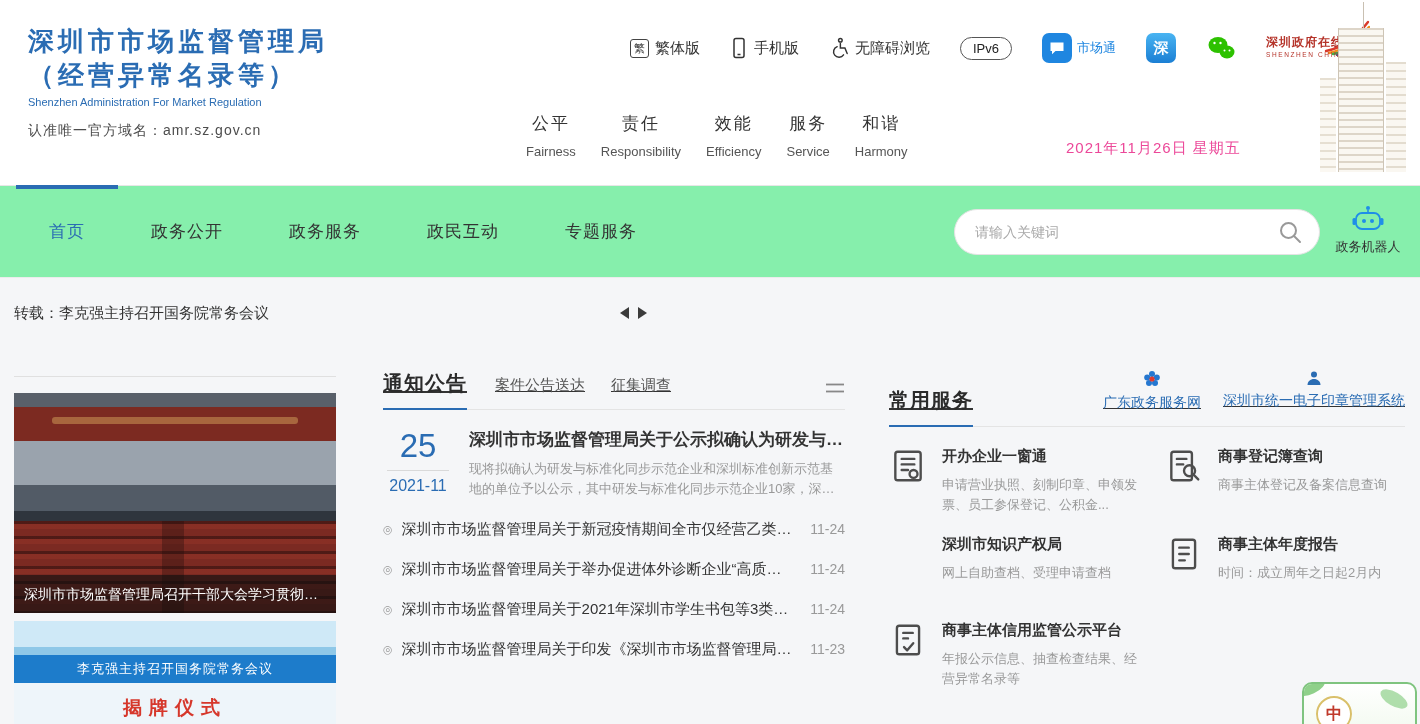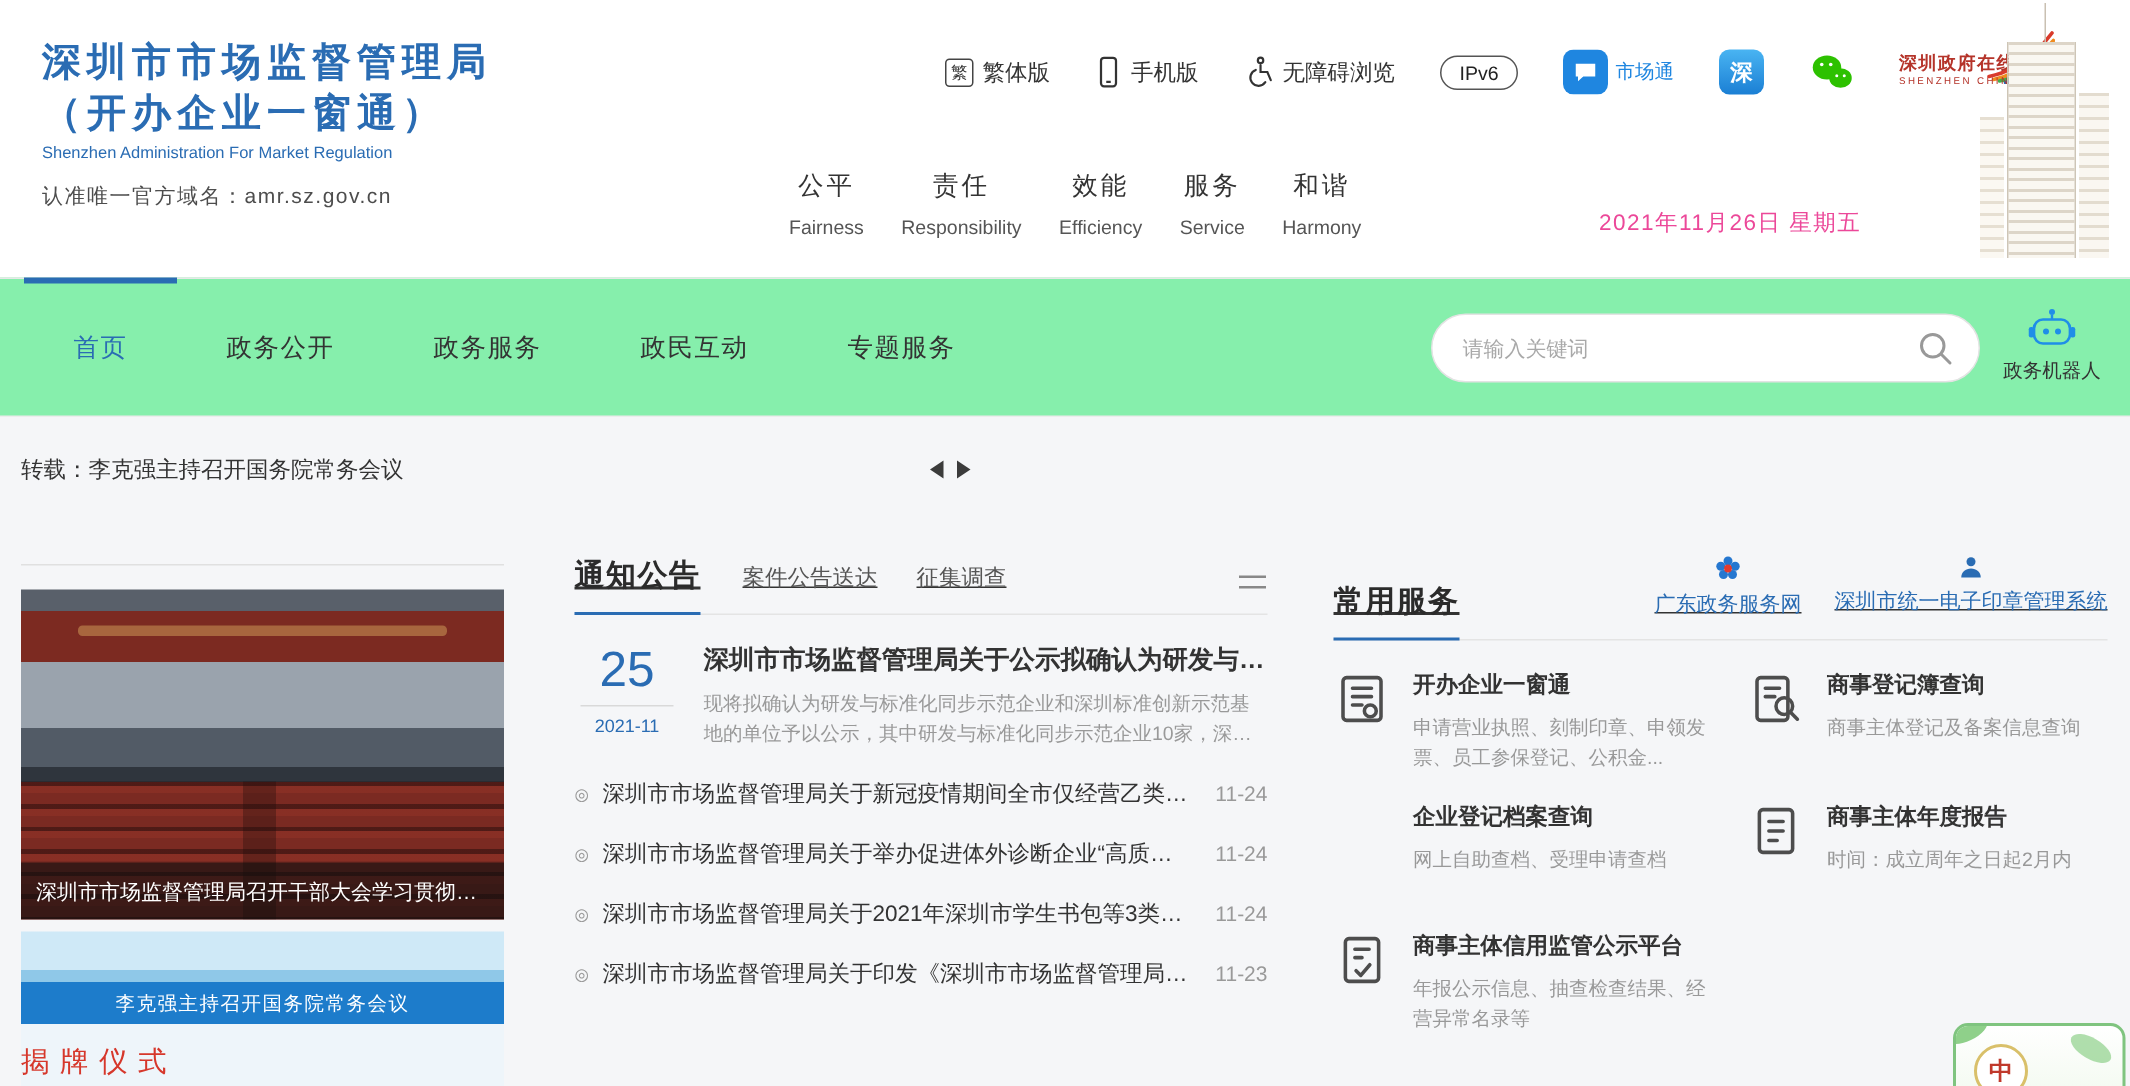--- a/index.html
+++ b/index.html
@@ -72,40 +72,40 @@
     background:linear-gradient(180deg,#59606a 0 14px,#7c2a21 14px 48px,#9aa3ad 48px 92px,#525b66 92px 118px,#2f353d 118px 128px,#7b2a22 128px 100%); }
   .slide1::before { content:""; position:absolute; left:0; right:0; top:128px; bottom:0;
     background:repeating-linear-gradient(180deg,rgba(25,8,8,.45) 0 3px,rgba(255,90,60,.10) 3px 8px,transparent 8px 15px); }
   .slide1::after { content:""; position:absolute; left:46%; top:128px; bottom:0; width:22px; background:rgba(35,15,12,.35); }
   .banner-hint { position:absolute; top:24px; left:38px; right:38px; height:7px; background:rgba(240,200,110,.38); border-radius:3px; }
   .caption { position:absolute; left:0; right:0; bottom:0; height:38px; line-height:38px; padding:0 10px;
     background:rgba(15,15,15,.62); color:#fff; font-size:14px; white-space:nowrap; overflow:hidden; text-overflow:ellipsis; z-index:2; }
   .slide2 { position:relative; height:150px; margin-top:8px; overflow:hidden; cursor:pointer;
     background:linear-gradient(180deg,#cfe9f7 0 26px,#8fc8e8 26px 34px,#1d7ccb 34px 62px,#eef5fa 62px 100%); }
   .s2-banner { position:absolute; top:39px; width:100%; text-align:center; color:#fff; font-size:13px; letter-spacing:1px; }
-  .s2-sub { position:absolute; top:74px; width:100%; text-align:left; color:#d6372b; font-size:19px; font-weight:normal; letter-spacing:7px; }
+  .s2-sub { position:absolute; top:74px; width:100%; text-align:center; color:#d6372b; font-size:19px; font-weight:bold; letter-spacing:7px; }
   .slide2::after { content:""; position:absolute; bottom:0; left:0; right:0; height:24px; opacity:.6;
     background:repeating-linear-gradient(90deg,#8a93a0 0 9px,#6d7683 9px 18px); }
 
   
   .sec-head { display:flex; align-items:flex-end; position:relative; border-bottom:1px solid #e4e4e4;text-decoration:underline; }
   .sec-title { font-size:20px; font-weight:bold; color:#2b2b2b; position:relative; padding-bottom:12px; letter-spacing:1px; }
   .sec-title::after { content:""; position:absolute; left:0; right:0; bottom:-1px; height:2px; background:#2a6cb3; }
 
   
   .col-mid { width:462px; margin-left:47px; padding-top:22px; }
   .tabs { display:flex; gap:26px; margin-left:28px; padding-bottom:14px; }
   .tab { font-size:15px; color:#555; cursor:pointer; }
   .more-icon { margin-left:auto; padding-bottom:15px; cursor:pointer; display:flex; }
 
   .featured { display:flex; margin-top:18px; cursor:pointer; }
   .f-date { width:70px; flex:none; text-align:center; }
   .f-day { font-size:33px; color:#2a6cb3; line-height:36px; }
   .f-divider { height:1px; background:#d9d9d9; margin:6px 4px; }
-  .f-month { font-size:12px; color:#2a6cb3; }
+  .f-month { font-size:16px; color:#2a6cb3; }
   .f-body { flex:1; min-width:0; margin-left:16px; }
   .f-title { font-size:17px; font-weight:bold; color:#333; white-space:nowrap; overflow:hidden; text-overflow:ellipsis; }
   .f-summary { margin-top:8px; font-size:13px; color:#999; line-height:20px;
     display:-webkit-box; -webkit-line-clamp:2; -webkit-box-orient:vertical; overflow:hidden; }
 
   .notice-list { margin-top:10px; }
   .notice-item { display:flex; align-items:center; height:40px; cursor:pointer; }
   .bullet { color:#999; font-size:11px; margin-right:9px; flex:none; }
   .n-title { flex:1; min-width:0; font-size:15px; color:#333; white-space:nowrap; overflow:hidden; text-overflow:ellipsis; }
   .n-date { margin-left:18px; font-size:14px; color:#999; flex:none; }
@@ -132,21 +132,21 @@
     background:#fff; border:2px solid #d9c06a; display:flex; align-items:center; justify-content:center;
     font-size:16px; font-weight:bold; color:#c0392b; }
 </style>
 </head>
 <body>
 
 <div class="header">
   <div class="logo">
     <div class="logo-title">
       <div>深圳市市场监督管理局</div>
-      <div>（开办企业一窗通）</div>
+      <div>（经营异常名录等）</div>
     </div>
     <div class="logo-en">
       <div>Shenzhen Administration For Market Regulation</div>
     </div>
     <div class="logo-domain">认准唯一官方域名：amr.sz.gov.cn</div>
   </div>
 
   <div class="topbar">
     <div class="toplink">
       <span class="glyph-box">繁</span>
@@ -401,21 +401,21 @@
           <div class="svc-body">
             <div class="svc-title">商事登记簿查询</div>
             <div class="svc-desc">商事主体登记及备案信息查询</div>
           </div>
         </div>
 
 
         <div class="svc">
           <span class="svc-icon"></span>
           <div class="svc-body">
-            <div class="svc-title">企业登记档案查询</div>
+            <div class="svc-title">深圳市知识产权局</div>
             <div class="svc-desc">网上自助查档、受理申请查档</div>
           </div>
         </div>
 
         <div class="svc">
           <span class="svc-icon">
             <svg width="38" height="38" viewBox="0 0 24 24">
                 <rect x="5" y="3" width="14" height="18" rx="1.5"></rect>
                 <path d="M9 8h6M9 12h6M9 16h3.5"></path>
               </svg>

